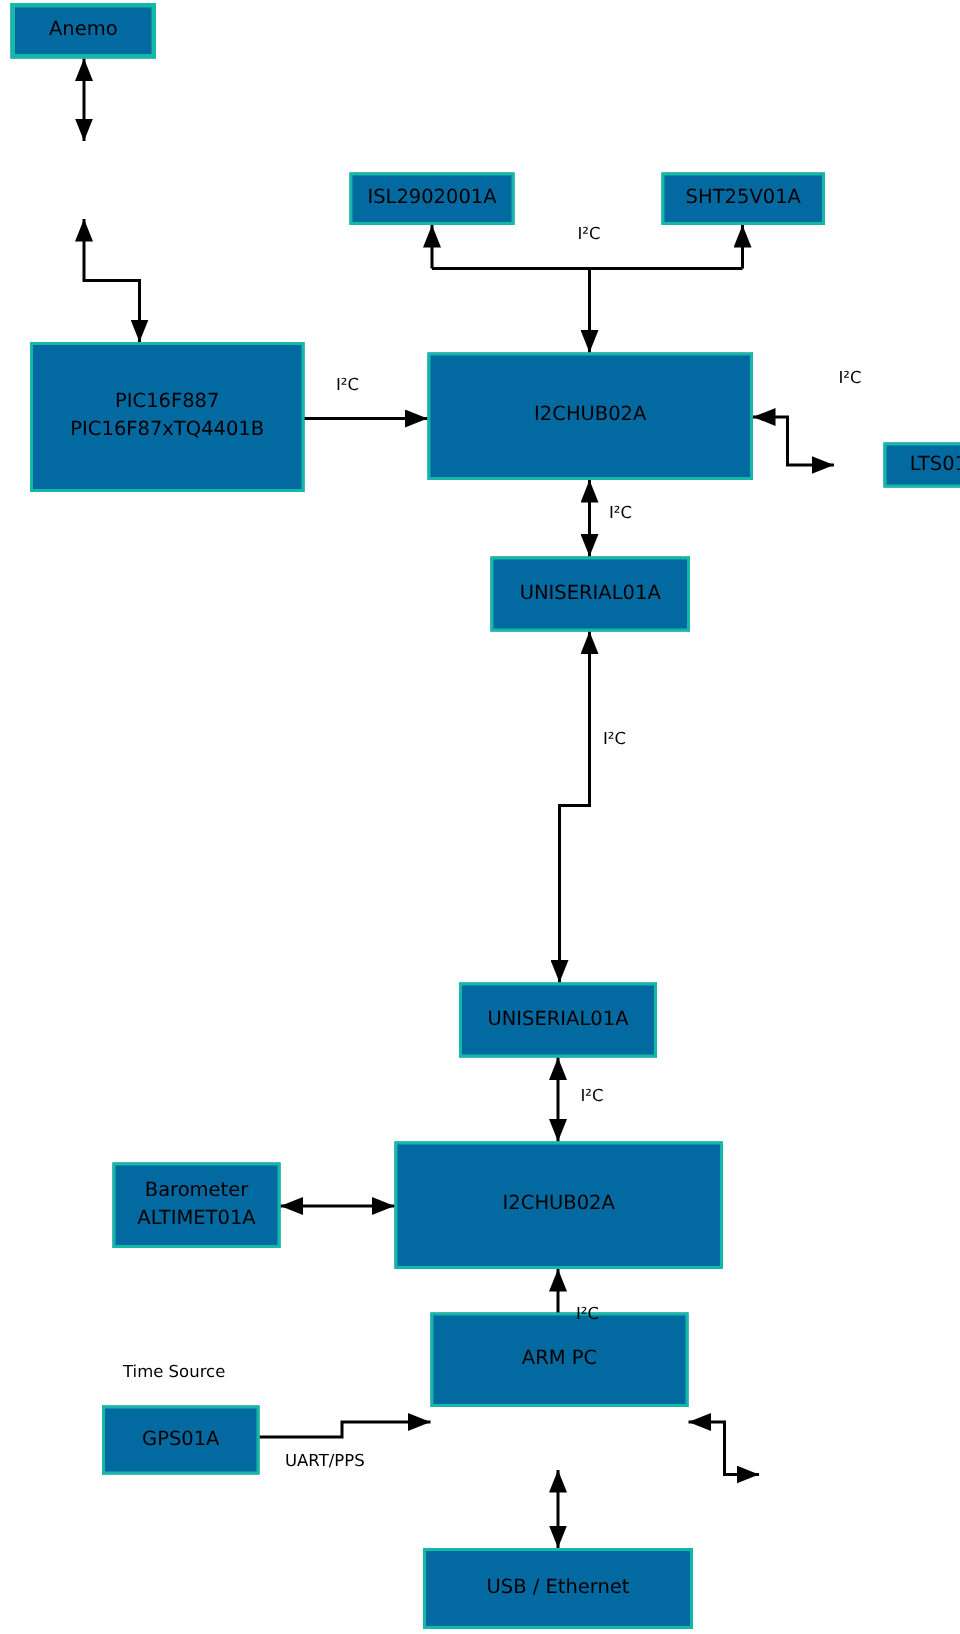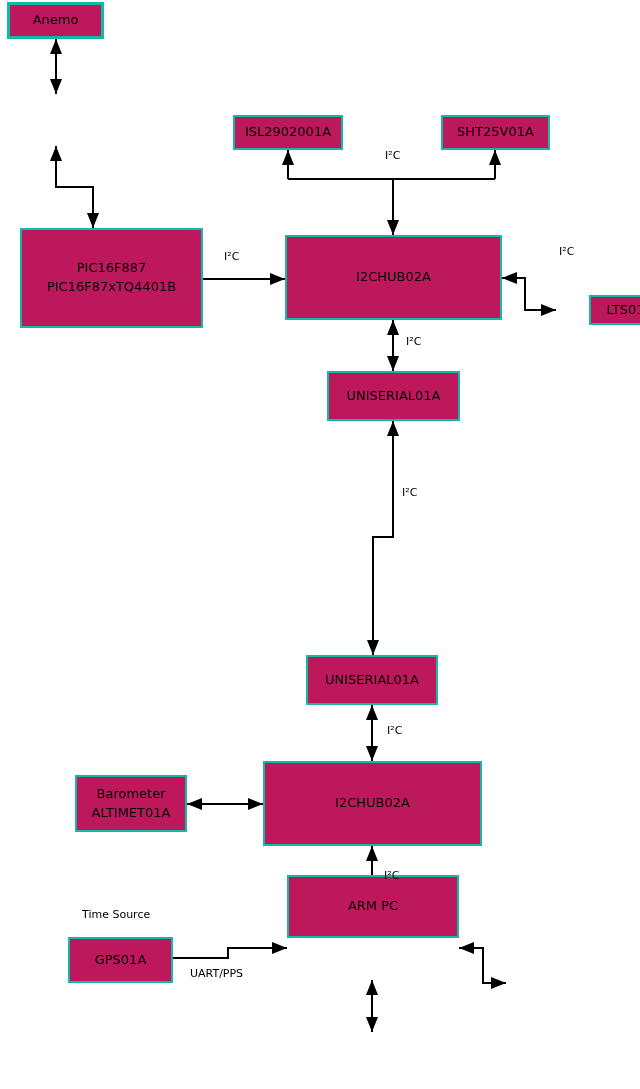--- a/index.html
+++ b/index.html
@@ -7,21 +7,21 @@
     position:relative;
     width:640px;height:1089px;
     background:#ffffff;
     font-family:"DejaVu Sans","Liberation Sans",sans-serif;
     color:#000;
     overflow:hidden;
   }
   .node{
     position:absolute;
     border:2px solid #14b8a6;
-    background:#be185d;
+    background:#0369a1;
     display:flex;
     align-items:center;
     justify-content:center;
     text-align:center;
     font-size:13px;
     line-height:1.45;
     white-space:pre-line;
     box-sizing:border-box;
   }
   .edge-label{
@@ -95,20 +95,21 @@
   <div class="node" style="left:263px;top:761px;width:219px;height:85px">I2CHUB02A</div>
 
   <div class="node" style="left:75px;top:775px;width:112px;height:57px">Barometer
 ALTIMET01A</div>
 
   <div class="node" style="left:287px;top:875px;width:172px;height:63px">ARM PC</div>
 
   <div class="node" style="left:68px;top:937px;width:105px;height:46px">GPS01A</div>
 
 
+  <div class="node" style="left:282px;top:1032px;width:180px;height:54px">USB / Ethernet</div>
 
   <span class="edge-label" style="left:385px;top:149px">I²C</span>
 
   <span class="edge-label" style="left:224px;top:250px">I²C</span>
 
   <span class="edge-label" style="left:559px;top:245px">I²C</span>
 
   <span class="edge-label" style="left:406px;top:335px">I²C</span>
 
   <span class="edge-label" style="left:402px;top:486px">I²C</span>

